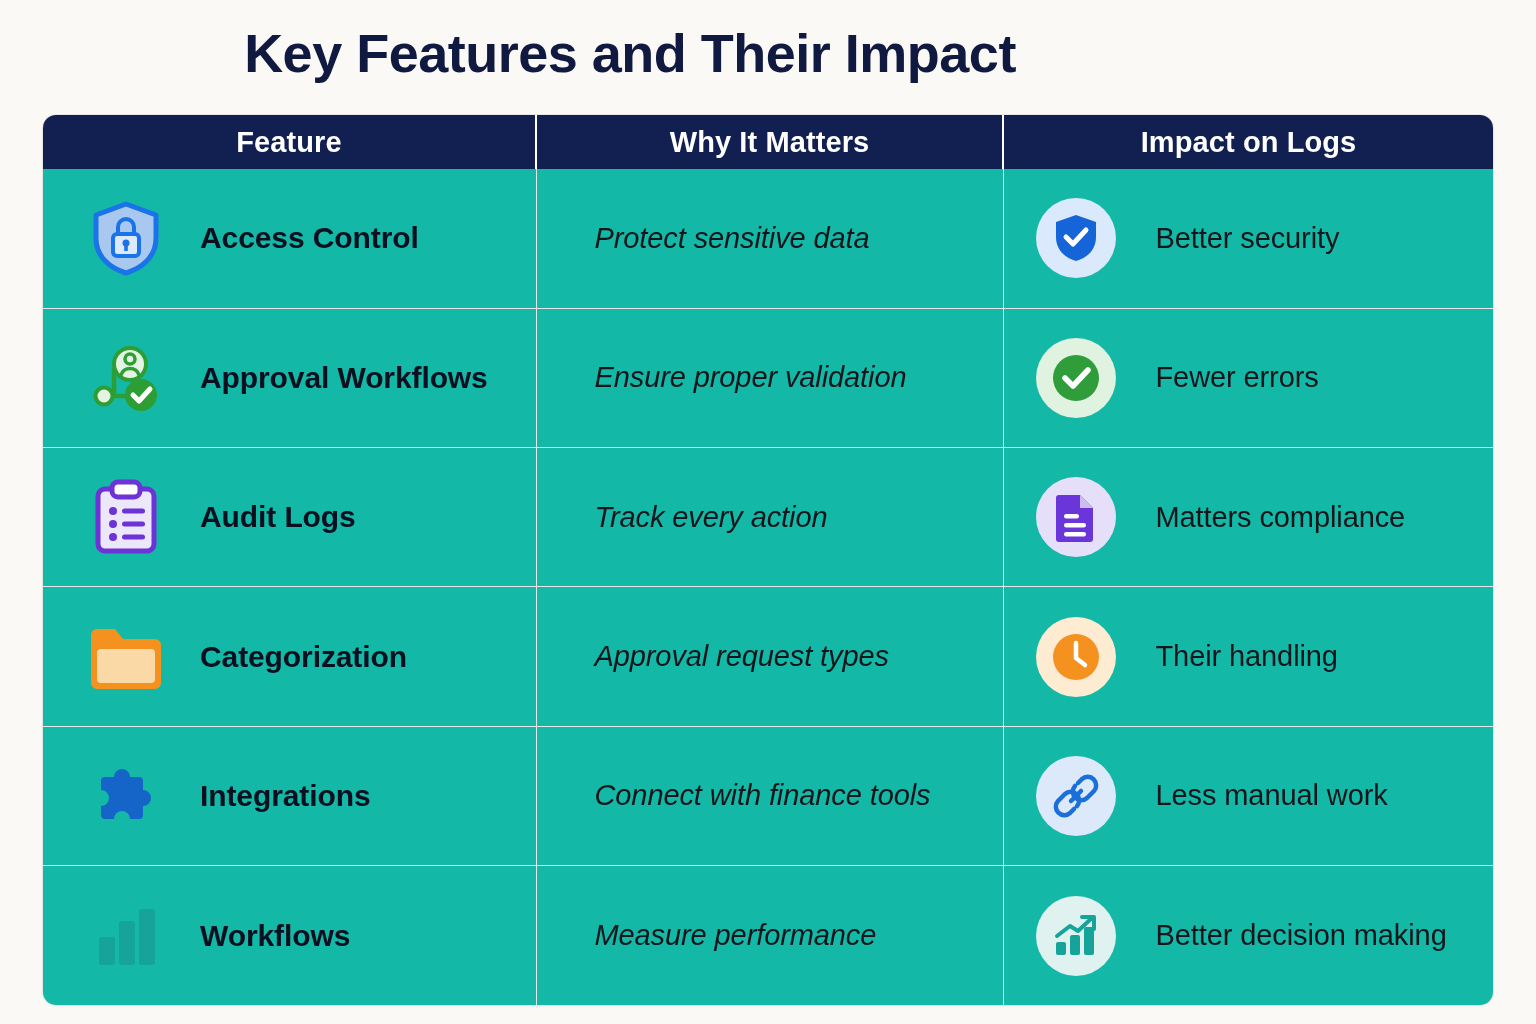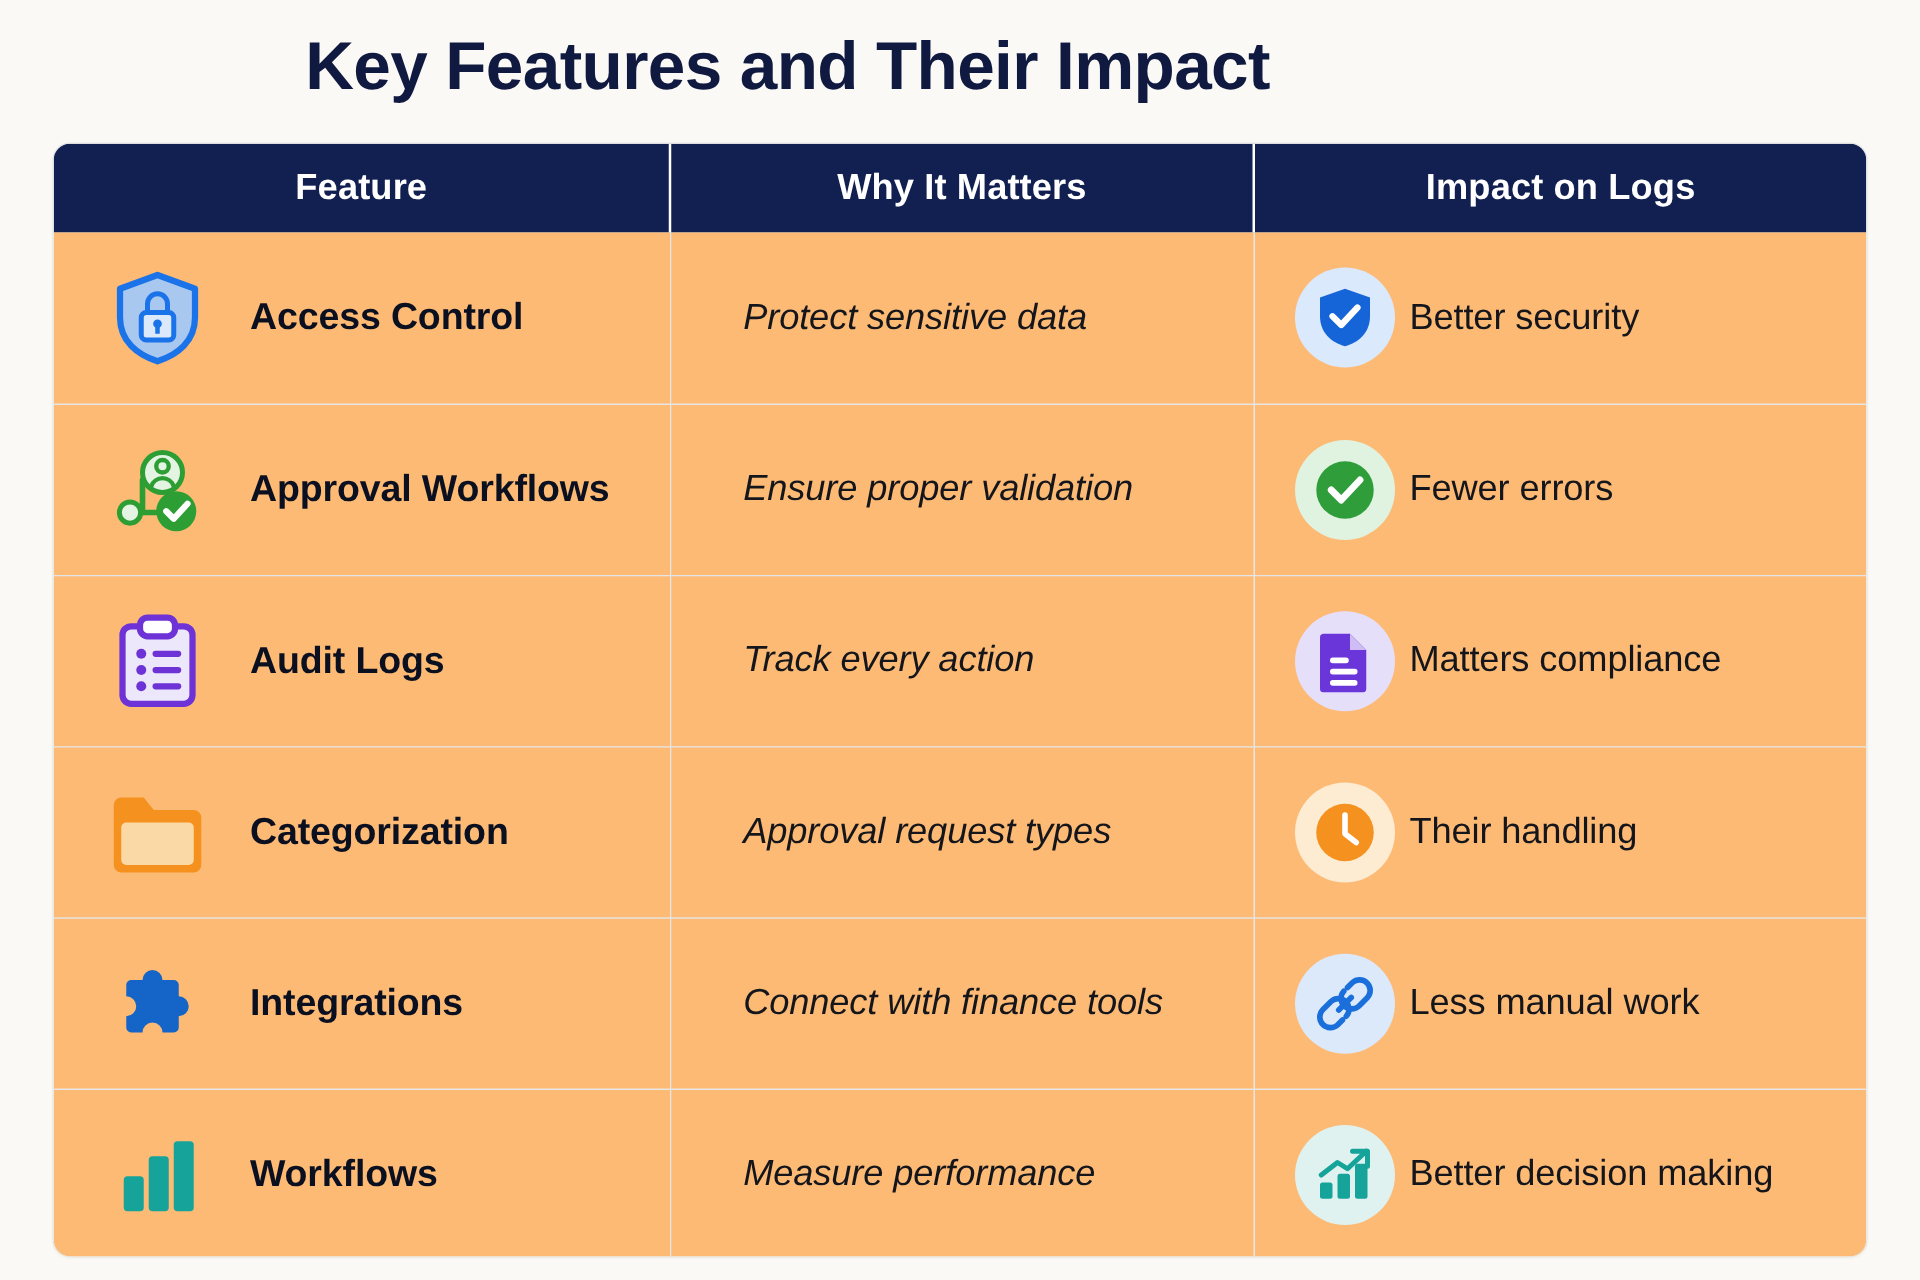--- a/index.html
+++ b/index.html
@@ -61,37 +61,37 @@
   col.c1 { width: 493px; }
   col.c2 { width: 467px; }
   col.c3 { width: 490px; }
 
   
   thead th {
     background: #122051;
     color: #ffffff;
     font-size: 29px;
     font-weight: 700;
-    height: 71px;
+    height: 54px;
     text-align: center;
     vertical-align: middle;
     border-right: 2px solid #ffffff;
     letter-spacing: 0.1px;
   }
   thead th:last-child { border-right: none; }
 
   
   tbody tr {
     height: 137px;
   }
   tbody td {
     border-bottom: 1px solid #e4e6ea;
     border-right: 1px solid #e4e6ea;
     vertical-align: middle;
-    background: #fdba74;
+    background: #14b8a6;
   }
   tbody td:last-child { border-right: none; }
   tbody tr:last-child td { border-bottom: none; }
 
   .cell-inner {
     display: flex;
     align-items: center;
     height: 100%;
   }
 
@@ -130,21 +130,21 @@
   .impact-badge {
     width: 80px;
     height: 80px;
     flex: 0 0 80px;
     border-radius: 50%;
     display: flex;
     align-items: center;
     justify-content: center;
   }
   .impact-text {
-    margin-left: 12px;
+    margin-left: 40px;
     font-size: 29px;
     font-weight: 400;
     color: #14161c;
     letter-spacing: -0.1px;
     white-space: nowrap;
   }
 
   svg { display: block; }
 </style>
 </head>

